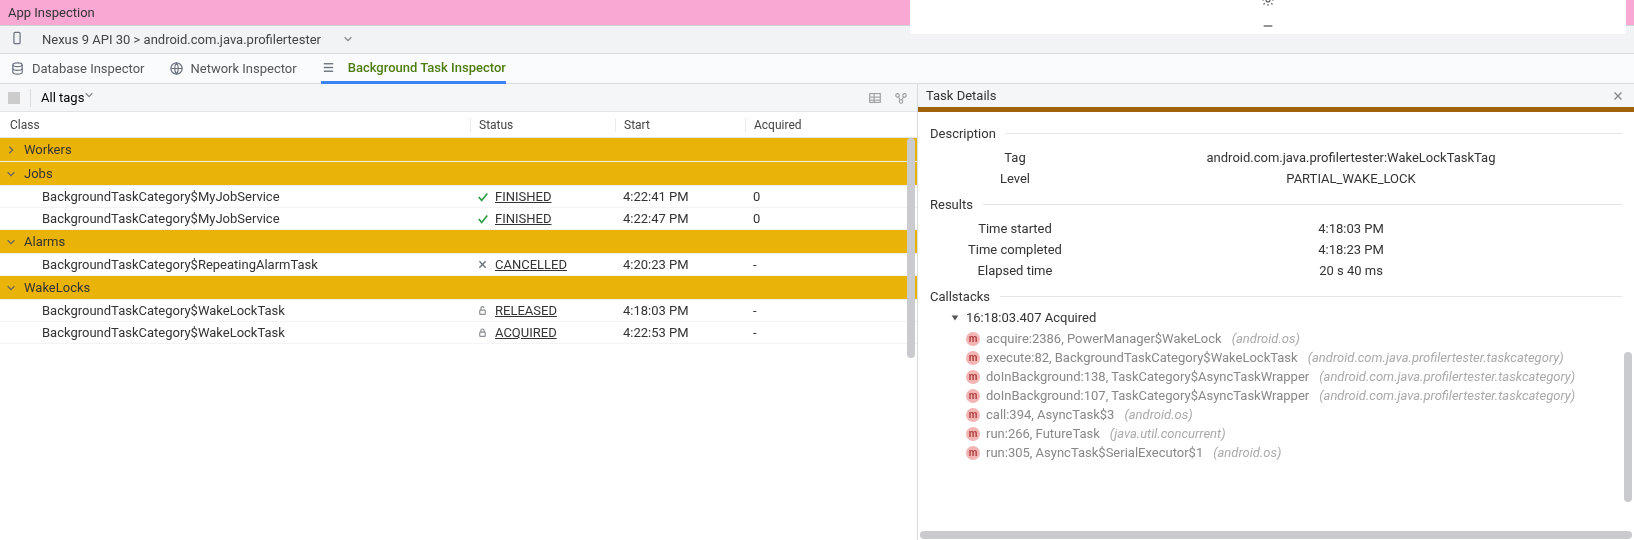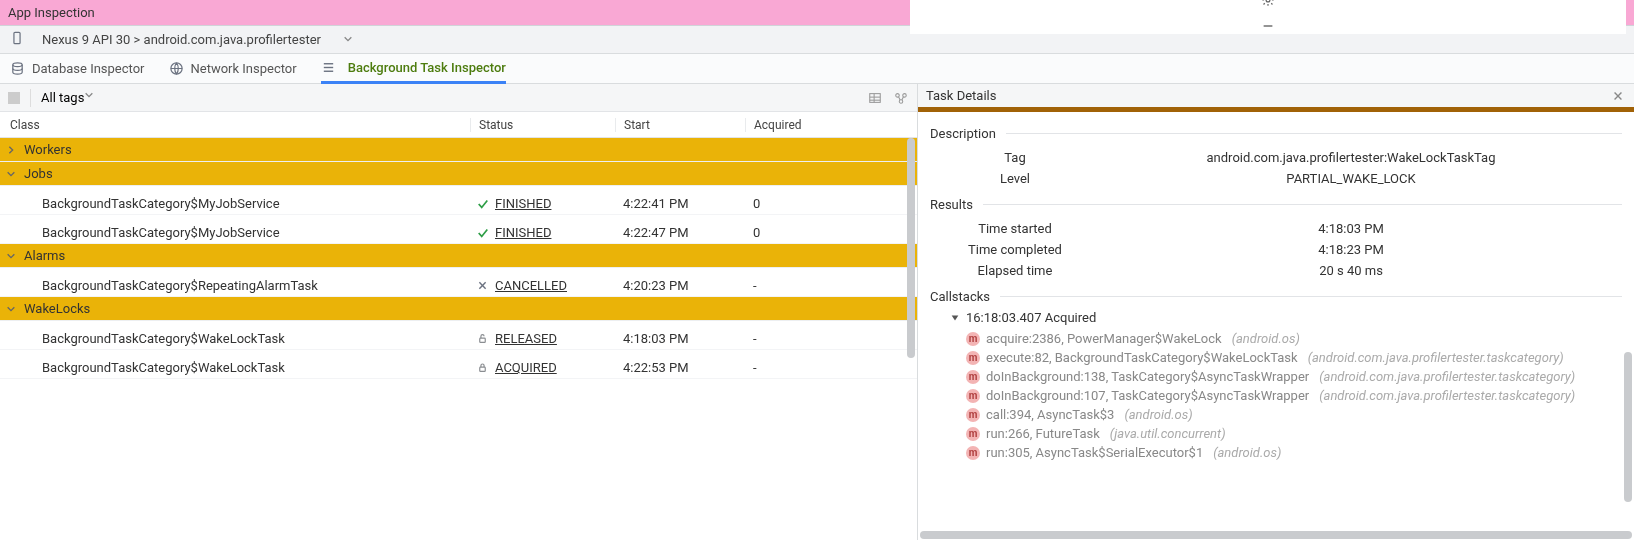--- a/index.html
+++ b/index.html
@@ -128,21 +128,20 @@
   font-size: 13px;
   cursor: pointer;
 }
 .group-row .chev { width: 12px; color: #666; display:inline-flex; }
 
 .data-row {
   display: flex; align-items: center;
   height: 22px;
   font-size: 13px;
   border-bottom: 1px solid #f3f4f6;
-  margin-top: 7px;
 }
 .cell-class { flex: 1; padding-left: 42px; }
 .cell-status { width: 145px; padding-left: 6px; display: flex; align-items: center; gap: 6px; text-decoration: underline; }
 .cell-start { width: 130px; padding-left: 8px; }
 .cell-retries { width: 172px; padding-left: 8px; }
 
 .status-icon { width: 13px; height: 13px; display:inline-flex; align-items:center; justify-content:center;}
 .status-icon.check { color: #2e9e47; }
 .status-icon.cross { color: #6b7280; }
 .status-icon.lock { color: #8a8d91; }

